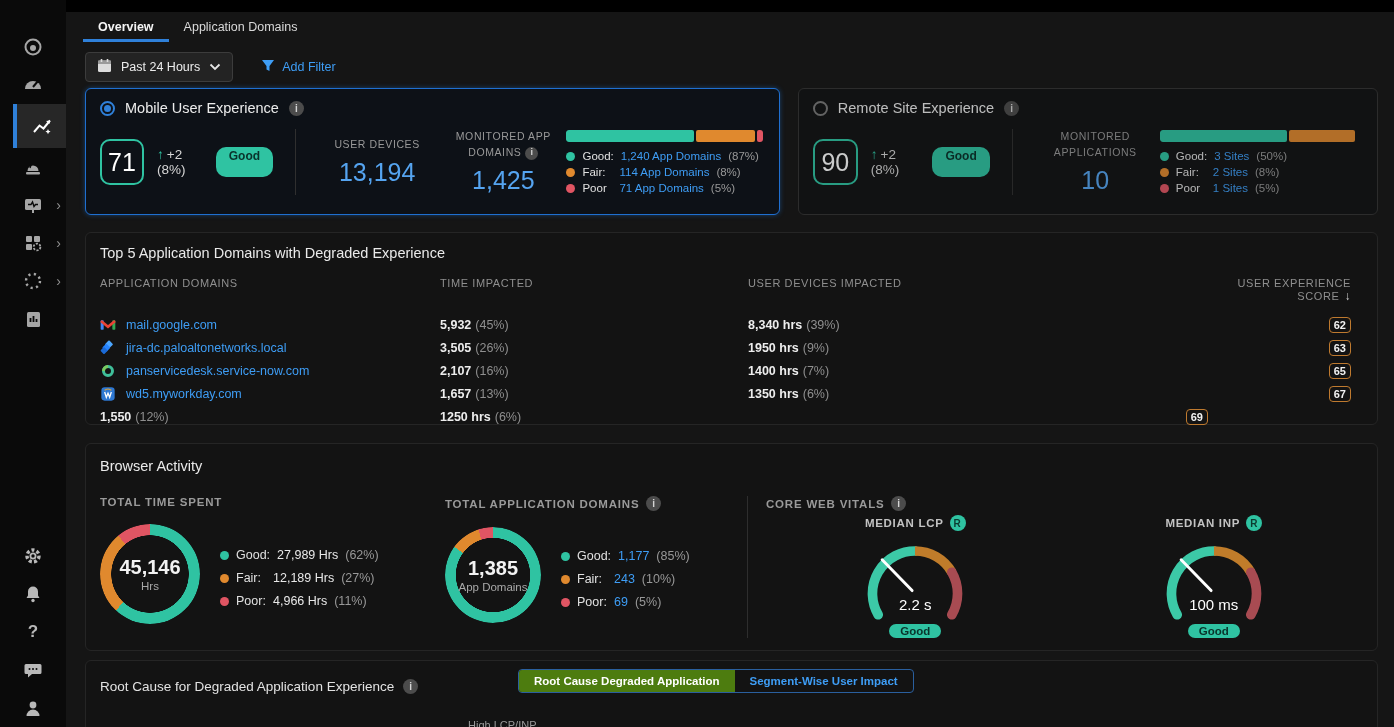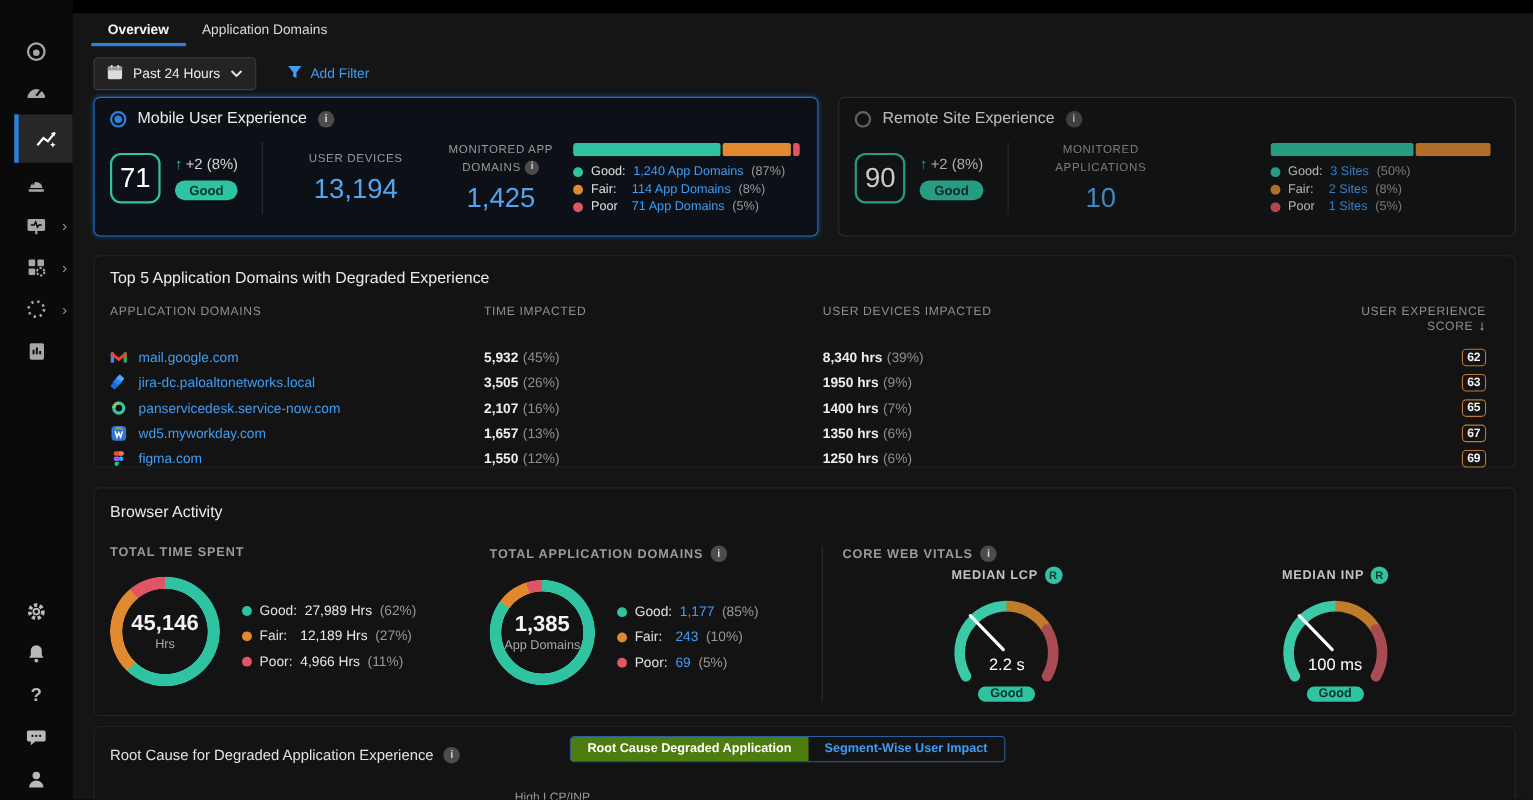--- a/index.html
+++ b/index.html
@@ -35,21 +35,21 @@
   .exp-card.dim > * { opacity:.78; }
   .card-head { display:flex; align-items:center; gap:10px; }
   .radio { width:15px; height:15px; border-radius:50%; border:2px solid #7a7a7a; position:relative; cursor:pointer; flex:0 0 15px; }
   .radio.on { border-color:var(--accent-blue); }
   .radio.on::after { content:""; position:absolute; inset:2px; border-radius:50%; background:var(--accent-blue); }
   .card-title { font-size:14.5px; color:#ececec; }
   .info-dot { width:15px; height:15px; border-radius:50%; background:#4c4c4c; color:#d4d4d4; font-size:10px; font-weight:bold; display:inline-flex; align-items:center; justify-content:center; cursor:pointer; flex:0 0 15px; }
   .info-mini { width:13px; height:13px; font-size:9px; margin-left:4px; vertical-align:middle; }
   .card-body { display:flex; align-items:center; margin-top:13px; }
   .score-box { width:46px; height:46px; border:2px solid var(--good); border-radius:10px; color:#fff; font-size:25px; display:flex; align-items:center; justify-content:center; }
-  .trend-col { margin-left:13px; display:flex; flex-direction:column; gap:7px;justify-content:flex-end; }
+  .trend-col { margin-left:13px; display:flex; flex-direction:row; gap:7px;justify-content:flex-end; }
   .trend { color:#d6d6d6; font-size:13.5px; }
   .trend .up { color:var(--good); margin-right:3px; }
   .pill { background:var(--good); color:#09332b; font-size:12px; font-weight:bold; padding:2px 13px; border-radius:10px; width:max-content; }
   .vdiv { width:1px; height:66px; background:#2f2f2f; margin:0 18px 0 22px; }
   .metric { width:124px; text-align:center; margin:0 4px; }
   .metric-label { color:#999; font-size:10.5px; letter-spacing:.6px; line-height:1.5; }
   .metric-value { color:var(--value-blue); font-size:25px; margin-top:5px; }
   .dist { margin-left:auto; width:208px; padding-right:2px; }
   .stackbar { display:flex; height:12px; gap:2px; border-radius:3px; overflow:hidden; }
   .stackbar div { border-radius:2px; }
@@ -393,30 +393,20 @@
               <path d="M7 6.5a7 7 0 0 1 10 0" fill="none" stroke="#f5a623" stroke-width="1.6"></path>
             </svg>
           <span>wd5.myworkday.com</span>
           </span>
         <span class="numcell"><span>1,657</span><span class="pct">(13%)</span></span>
         <span class="numcell"><span>1350 hrs</span><span class="pct">(6%)</span></span>
         <span class="score-chip">67</span>
       </div>
 
       <div class="tbl-row">
-        <span class="domain">
-          <svg width="16" height="16" viewBox="0 0 24 24">
-              <path d="M8 2h4v6H8a3 3 0 0 1 0-6z" fill="#f24e1e"></path>
-              <path d="M12 2h4a3 3 0 0 1 0 6h-4z" fill="#ff7262"></path>
-              <path d="M8 9h4v6H8a3 3 0 0 1 0-6z" fill="#a259ff"></path>
-              <circle cx="15" cy="12" r="3" fill="#1abcfe"></circle>
-              <path d="M8 16h4v3a3 3 0 1 1-4-3z" fill="#0acf83"></path>
-            </svg>
-          <span>figma.com</span>
-          </span>
         <span class="numcell"><span>1,550</span><span class="pct">(12%)</span></span>
         <span class="numcell"><span>1250 hrs</span><span class="pct">(6%)</span></span>
         <span class="score-chip">69</span>
       </div>
     </div>
 
     <div class="panel browser">
       <div class="sec-title" style="padding-left:0">Browser Activity</div>
       <div class="ba-grid">
 

